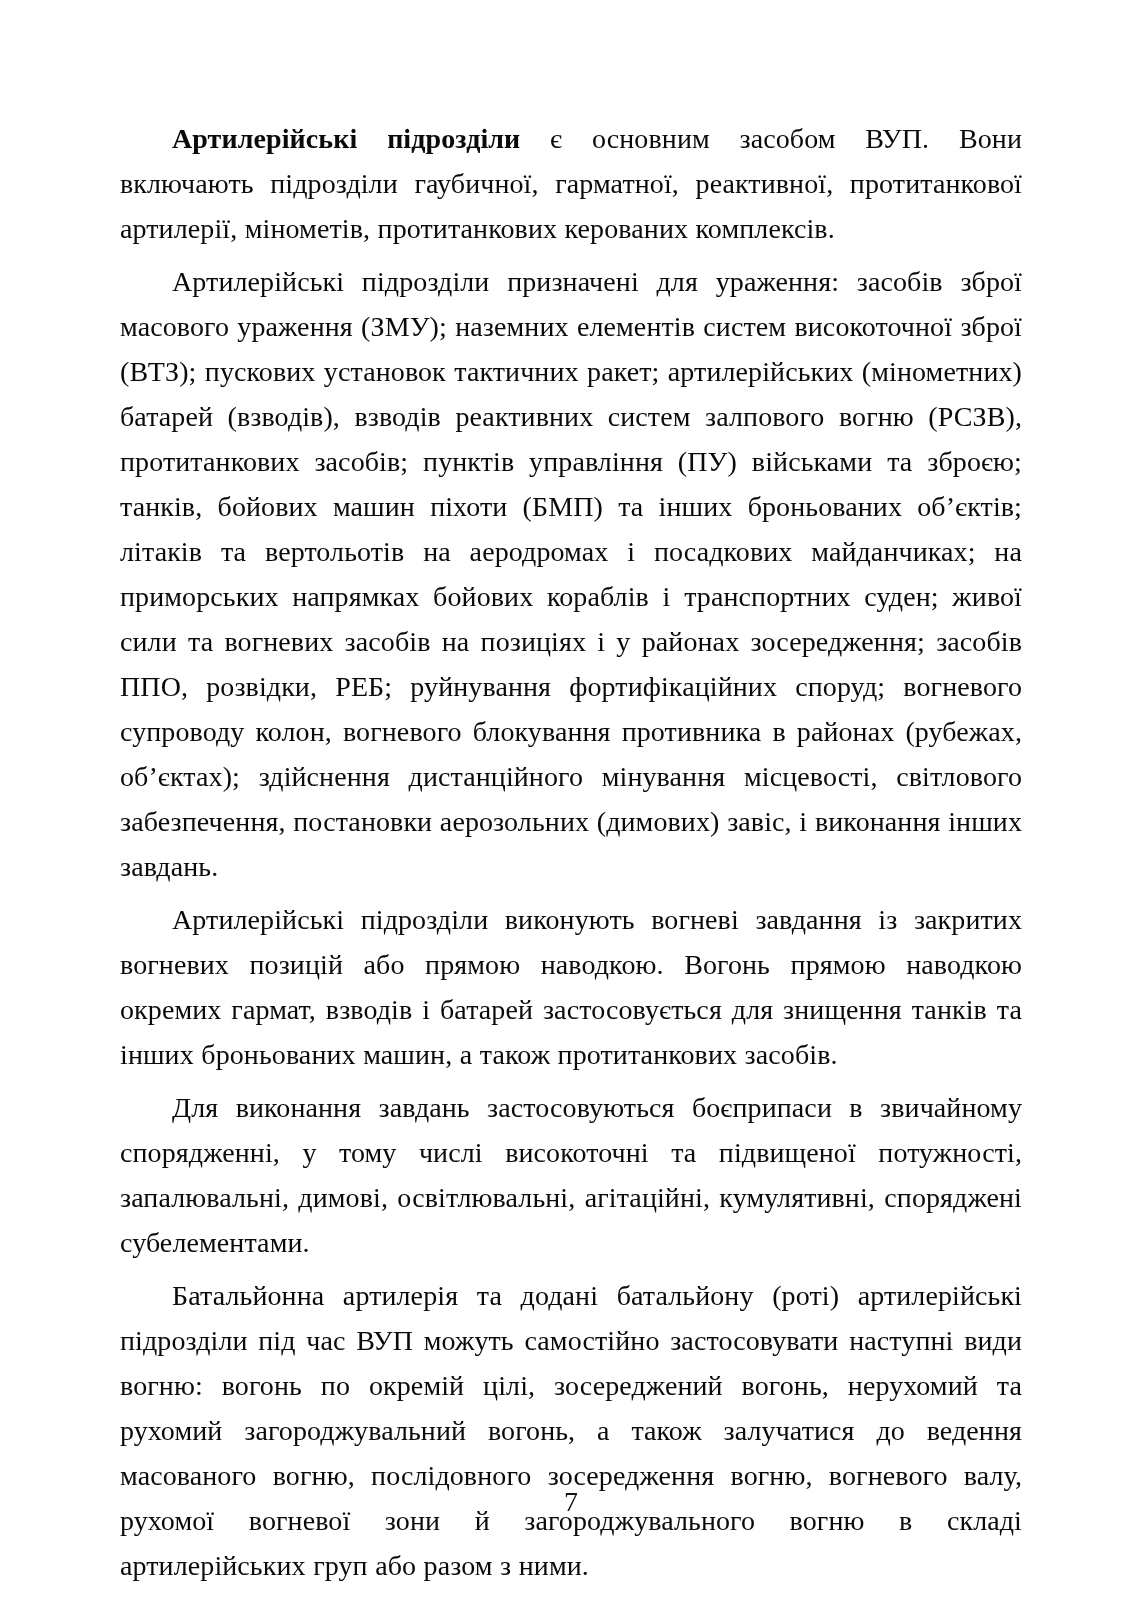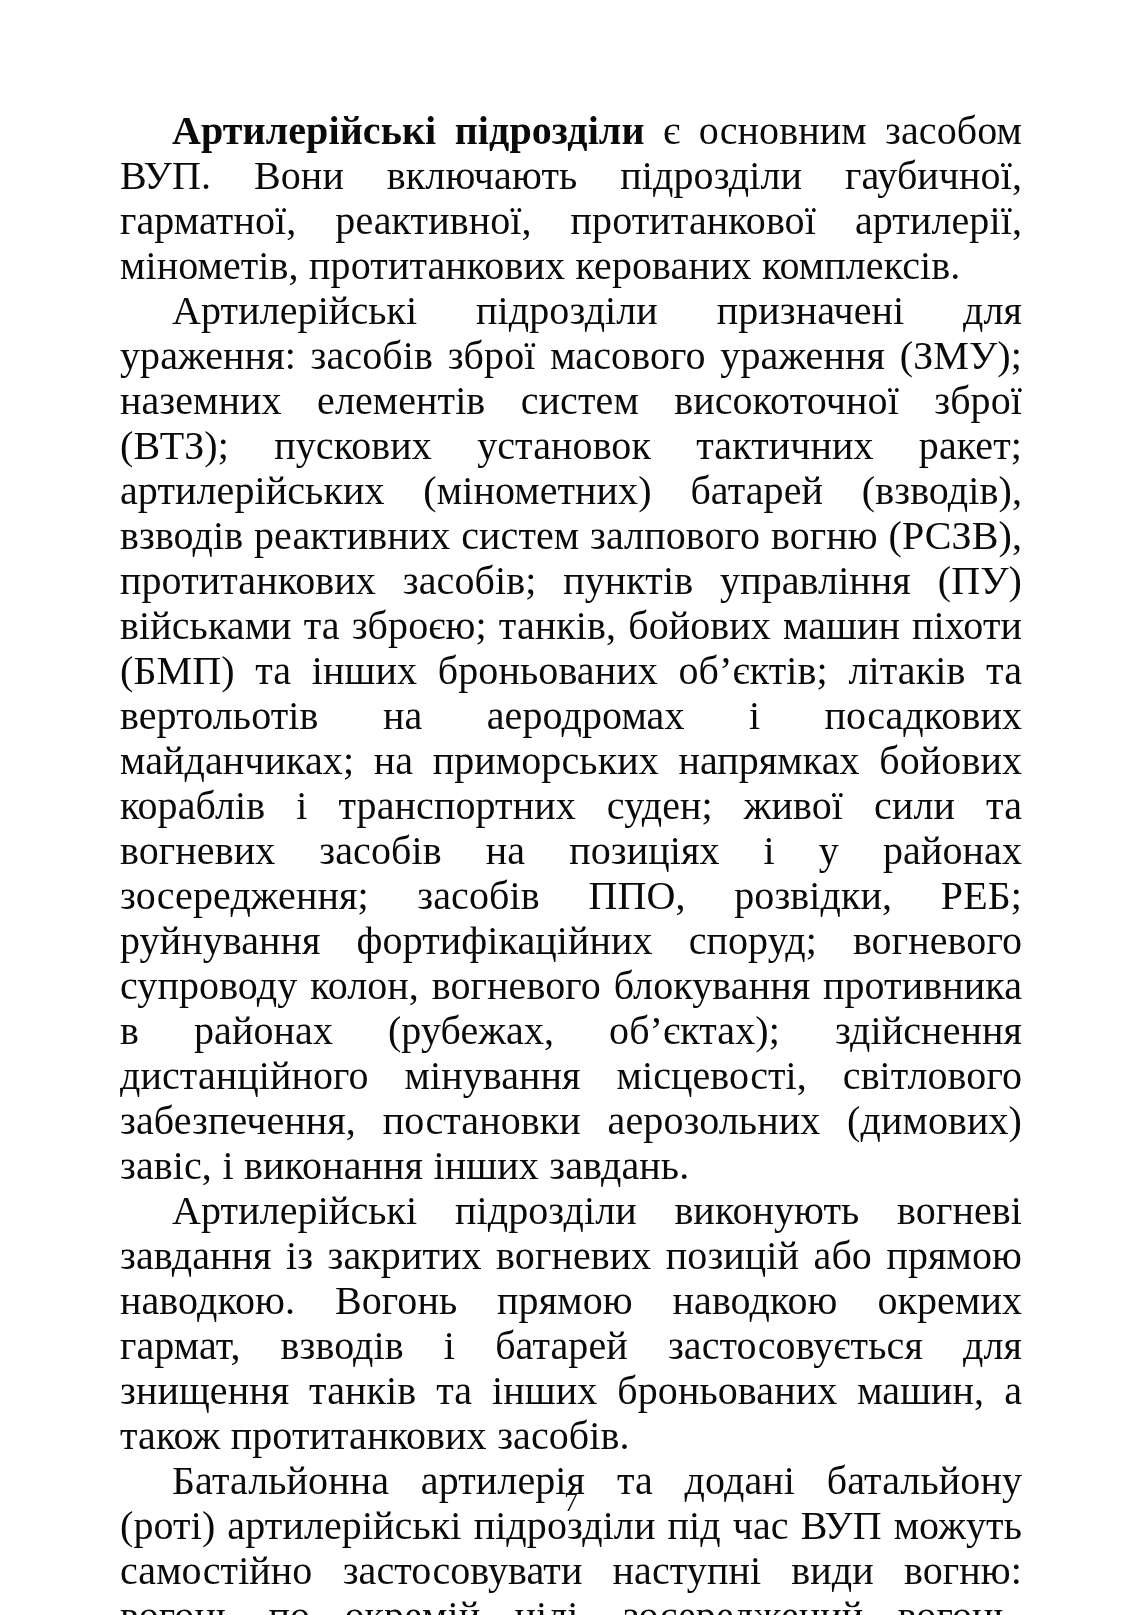--- a/index.html
+++ b/index.html
@@ -21,25 +21,25 @@
     box-sizing: border-box;
     overflow: hidden;
   }
   .text-column {
     position: absolute;
     left: 120px;
     top: 108px;
     width: 902px;
   }
   .para {
-    margin: 0 0 0 0;
+    margin: 8px 0 0 0;
     text-align: justify;
     text-justify: inter-word;
     text-indent: 52px;
-    font-size: 40px;
+    font-size: 28px;
     line-height: 45px;
     letter-spacing: 0.1px;
     word-spacing: 0.4px;
     hyphens: none;
   }
   .para.last-line-left {
     text-align-last: left;
   }
   .lead {
     font-weight: bold;
@@ -61,20 +61,21 @@
 <div class="page">
 
   <div class="text-column">
 
     <p class="para last-line-left"><span class="lead">Артилерійські підрозділи</span><span> є основним засобом ВУП. Вони включають підрозділи гаубичної, гарматної, реактивної, протитанкової артилерії, мінометів, протитанкових керованих комплексів.</span></p>
 
     <p class="para last-line-left"><span>Артилерійські підрозділи призначені для ураження: засобів зброї масового ураження (ЗМУ); наземних елементів систем високоточної зброї (ВТЗ); пускових установок тактичних ракет; артилерійських (мінометних) батарей (взводів), взводів реактивних систем залпового вогню (РСЗВ), протитанкових засобів; пунктів управління (ПУ) військами та зброєю; танків, бойових машин піхоти (БМП) та інших броньованих об’єктів; літаків та вертольотів на аеродромах і посадкових майданчиках; на приморських напрямках бойових кораблів і транспортних суден; живої сили та вогневих засобів на позиціях і у районах зосередження; засобів ППО, розвідки, РЕБ; руйнування фортифікаційних споруд; вогневого супроводу колон, вогневого блокування противника в районах (рубежах, об’єктах); здійснення дистанційного мінування місцевості, світлового забезпечення, постановки аерозольних (димових) завіс, і виконання інших завдань.</span></p>
 
     <p class="para last-line-left"><span>Артилерійські підрозділи виконують вогневі завдання із закритих вогневих позицій або прямою наводкою. Вогонь прямою наводкою окремих гармат, взводів і батарей застосовується для знищення танків та інших броньованих машин, а також протитанкових засобів.</span></p>
 
+    <p class="para last-line-left"><span>Для виконання завдань застосовуються боєприпаси в звичайному спорядженні, у тому числі високоточні та підвищеної потужності, запалювальні, димові, освітлювальні, агітаційні, кумулятивні, споряджені субелементами.</span></p>
 
     <p class="para last-line-left"><span>Батальйонна артилерія та додані батальйону (роті) артилерійські підрозділи під час ВУП можуть самостійно застосовувати наступні види вогню: вогонь по окремій цілі, зосереджений вогонь, нерухомий та рухомий загороджувальний вогонь, а також залучатися до ведення масованого вогню, послідовного зосередження вогню, вогневого валу, рухомої вогневої зони й загороджувального вогню в складі артилерійських груп або разом з ними.</span></p>
 
   </div>
 
   <div class="page-number">7</div>
 
 </div>
 
 </body></html>

